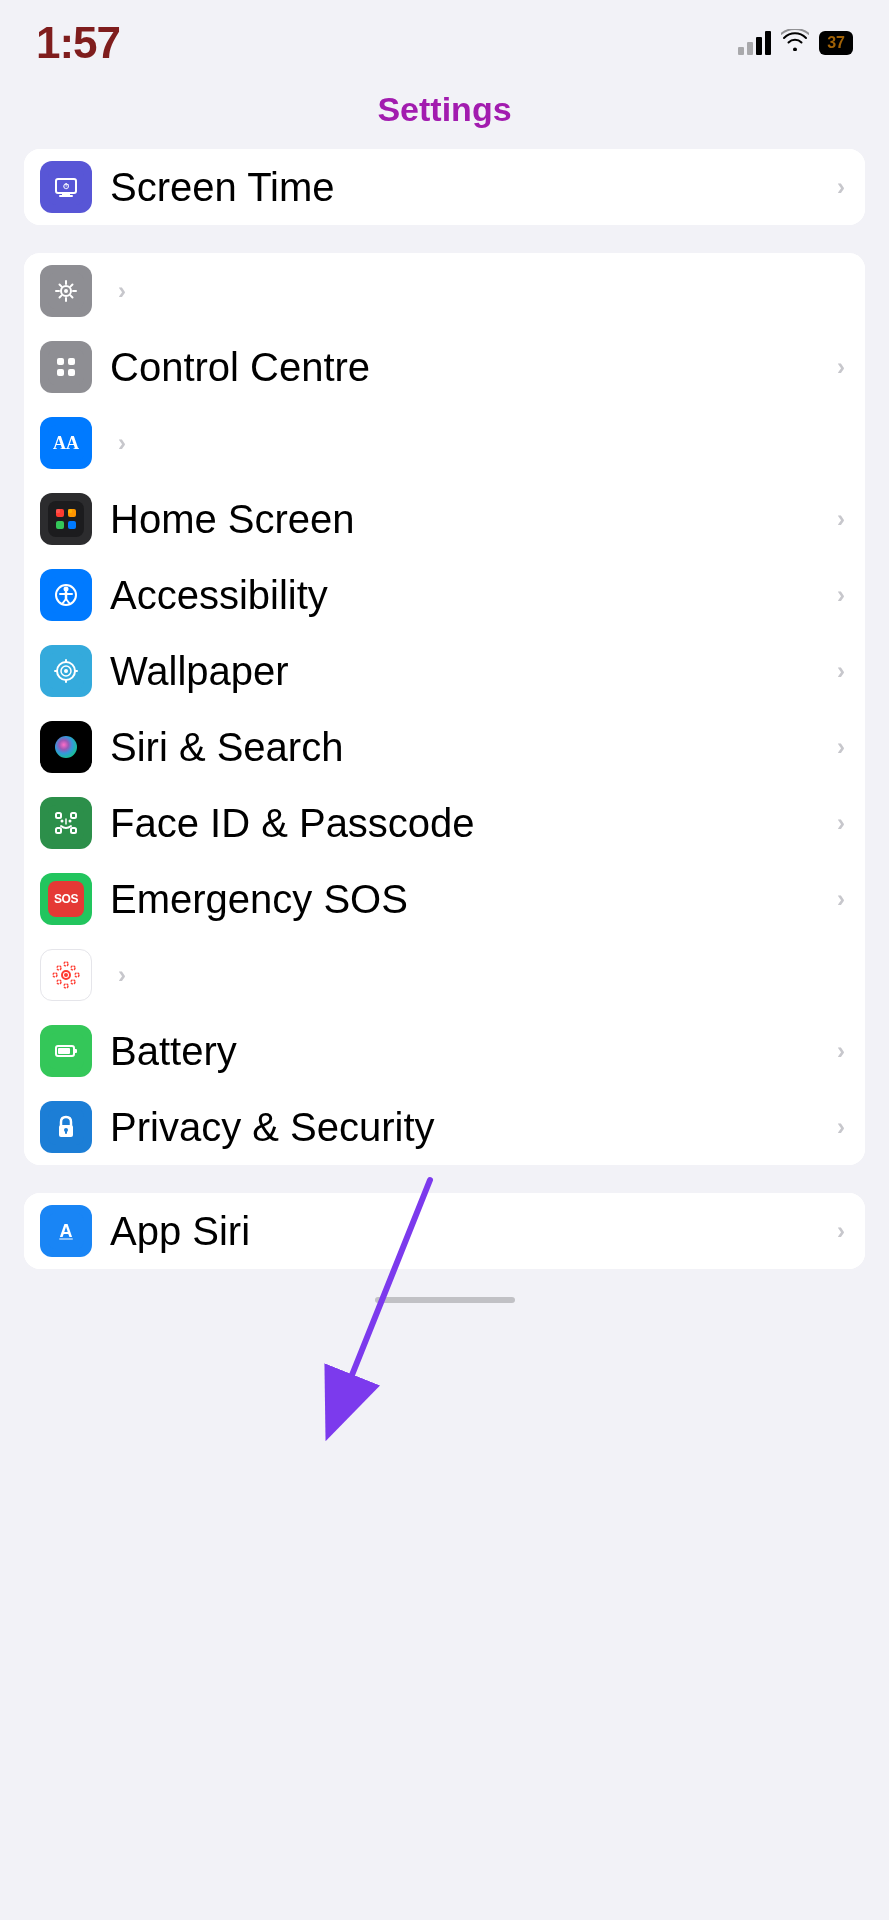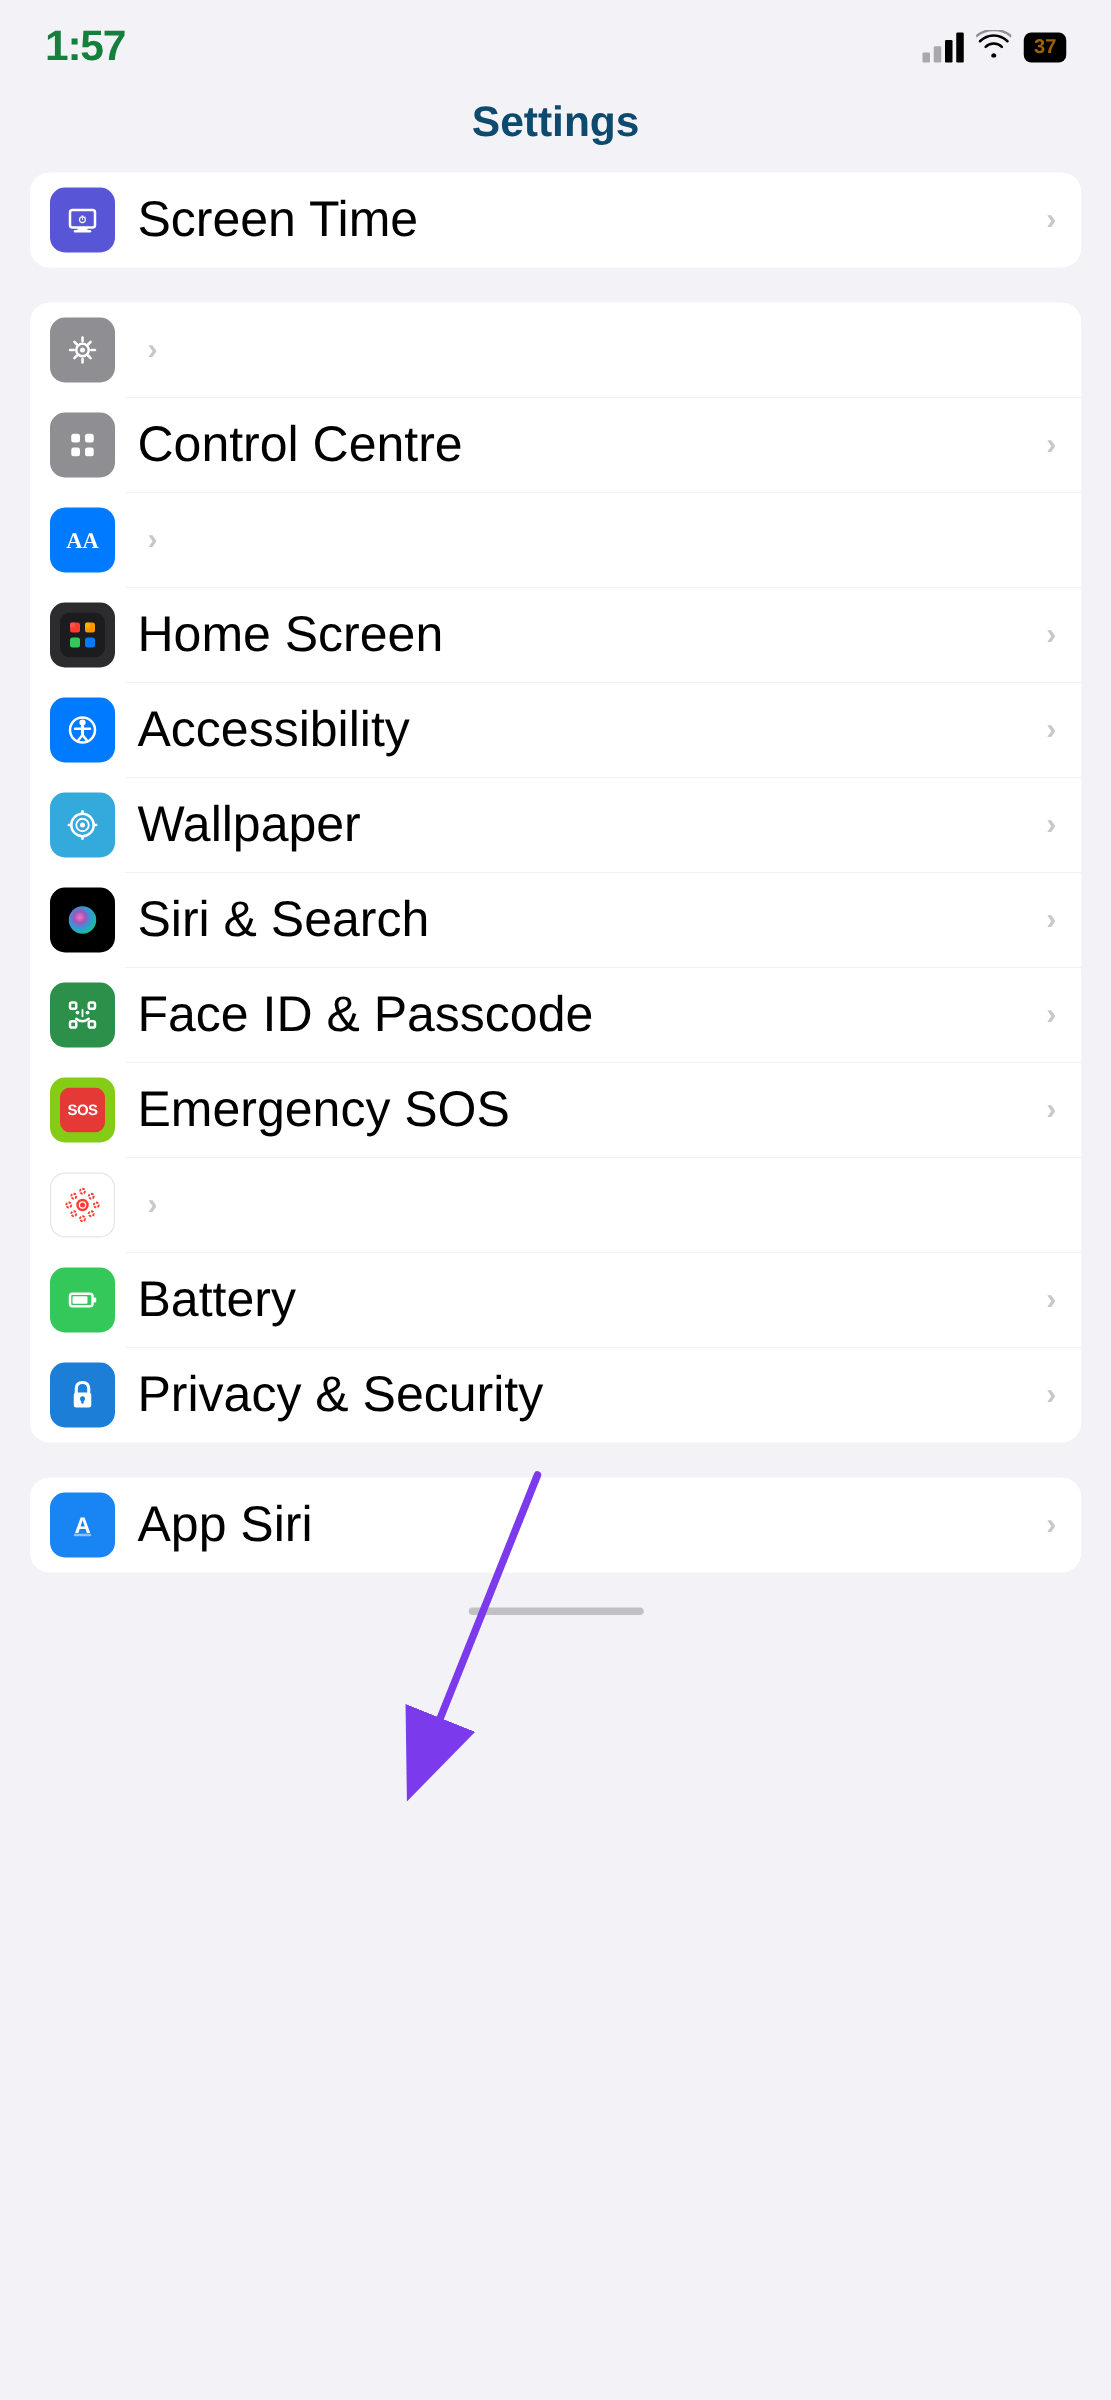--- a/index.html
+++ b/index.html
@@ -14,23 +14,23 @@
 
     .status-bar {
       display: flex;
       justify-content: space-between;
       align-items: center;
       padding: 18px 36px 10px;
       background: #f2f2f7;
     }
 
     .status-time {
-      font-size: 34px;
+      font-size: 44px;
       font-weight: 700;
-      color: #15803d;
+      color: #7f1d1d;
       letter-spacing: -1px;
     }
 
     .status-icons {
       display: flex;
       align-items: center;
       gap: 10px;
     }
 
     .signal-bars {
@@ -59,21 +59,21 @@
       padding: 3px 8px;
       color: #a16207;
       font-size: 16px;
       font-weight: 600;
     }
 
     .page-title {
       text-align: center;
       font-size: 34px;
       font-weight: 700;
-      color: #0c4a6e;
+      color: #a21caf;
       padding: 12px 0 20px;
       background: #f2f2f7;
     }
 
     .settings-group {
       margin: 0 24px 28px;
       background: #fff;
       border-radius: 16px;
       overflow: hidden;
     }
@@ -126,21 +126,21 @@
     
     .icon-screen-time { background: #5856d6; }
     .icon-general { background: #8e8e93; }
     .icon-control-centre { background: #8e8e93; }
     .icon-display { background: #007aff; }
     .icon-home-screen { background: #2c2c2e; }
     .icon-accessibility { background: #007aff; }
     .icon-wallpaper { background: #34aadc; }
     .icon-siri { background: #000; }
     .icon-faceid { background: #2c8f4a; }
-    .icon-sos { background: #84cc16; align-items: center; }
+    .icon-sos { background: #22c55e; align-items: center; }
     .icon-exposure { background: #fff; border: 1px solid #e5e5ea; }
     .icon-battery { background: #34c759; }
     .icon-privacy { background: #1c7ed6; }
     .icon-appstore { background: #1985f5; }
 
     
     .icon-svg {
       width: 36px;
       height: 36px;
     }

